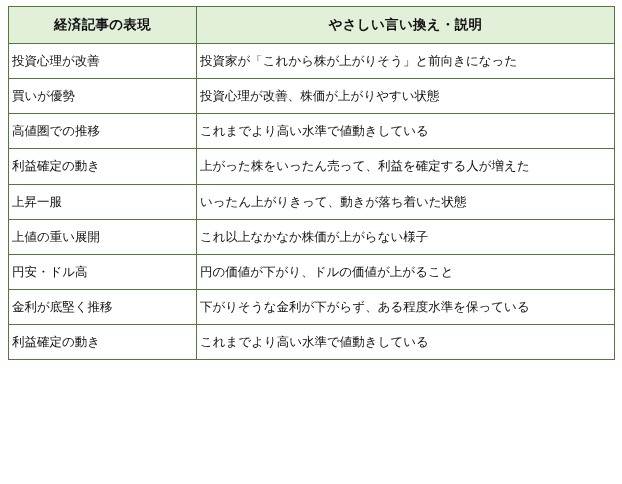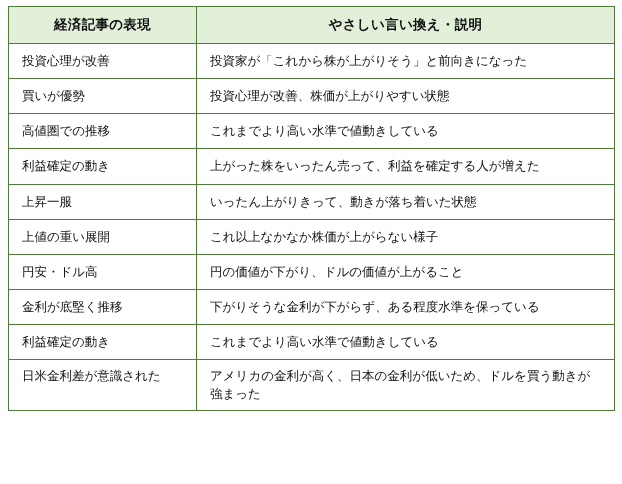--- a/index.html
+++ b/index.html
@@ -32,21 +32,21 @@
     font-size: 13.5px;
     font-weight: bold;
     text-align: center;
     padding: 9px 6px;
     color: #111111;
     letter-spacing: 0.3px;
   }
   table.glossary td {
     border: 1px solid #4f7a3a;
     font-size: 12.5px;
-    padding: 8px 13px;
+    padding: 8px 3px;
     vertical-align: top;
     line-height: 1.45;
     color: #111111;
     background: #ffffff;
   }
   table.glossary td.term {
     white-space: normal;
   }
   table.glossary tr.tall td {
     padding-top: 7px;
@@ -98,19 +98,15 @@
         <td class="explanation">円の価値が下がり、ドルの価値が上がること</td>
       </tr>
       <tr>
         <td class="term">金利が底堅く推移</td>
         <td class="explanation">下がりそうな金利が下がらず、ある程度水準を保っている</td>
       </tr>
       <tr>
         <td class="term">利益確定の動き</td>
         <td class="explanation">これまでより高い水準で値動きしている</td>
       </tr>
-      <tr class="tall">
-        <td class="term">日米金利差が意識された</td>
-        <td class="explanation">アメリカの金利が高く、日本の金利が低いため、ドルを買う動きが強まった</td>
-      </tr>
     </tbody>
   </table>
 </div>
 
 </body></html>

